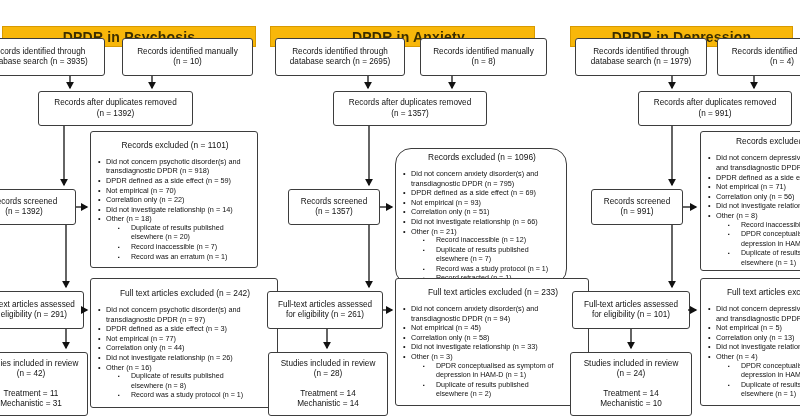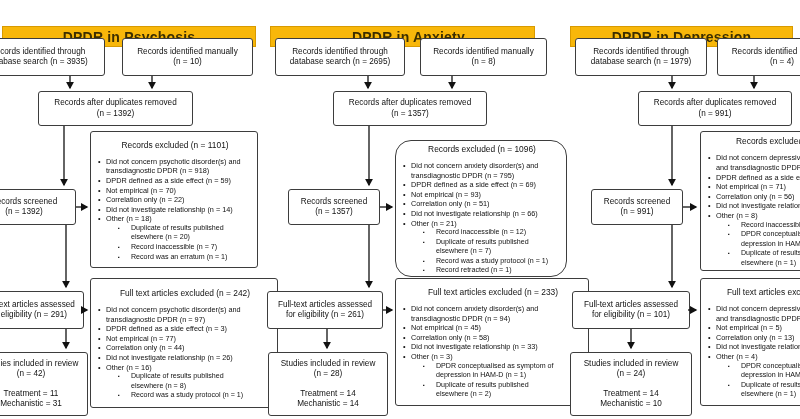--- a/index.html
+++ b/index.html
@@ -197,21 +197,21 @@
     <div class="line">database search (n = 2695)</div>
   </div>
   <div class="box" style="left:420px;top:38px;width:127px;height:38px;">
     <div class="line">Records identified manually</div>
     <div class="line">(n = 8)</div>
   </div>
   <div class="box" style="left:333px;top:91px;width:154px;height:35px;">
     <div class="line">Records after duplicates removed</div>
     <div class="line">(n = 1357)</div>
   </div>
-  <div class="box excl" style="left:395px;top:140px;width:172px;height:137px;border-radius:16px;">
+  <div class="box excl" style="left:395px;top:148px;width:172px;height:137px;border-radius:16px;">
     <div class="title">Records excluded (n = 1096)</div>
     <div>
         <div class="bullet lvl1">
           <span class="marker">•</span>
           <span class="btext">
             <div class="bline">Did not concern anxiety disorder(s) and</div>
             <div class="bline">transdiagnostic DPDR  (n = 795)</div>
           </span>
         </div>
         <div class="bullet lvl1">

